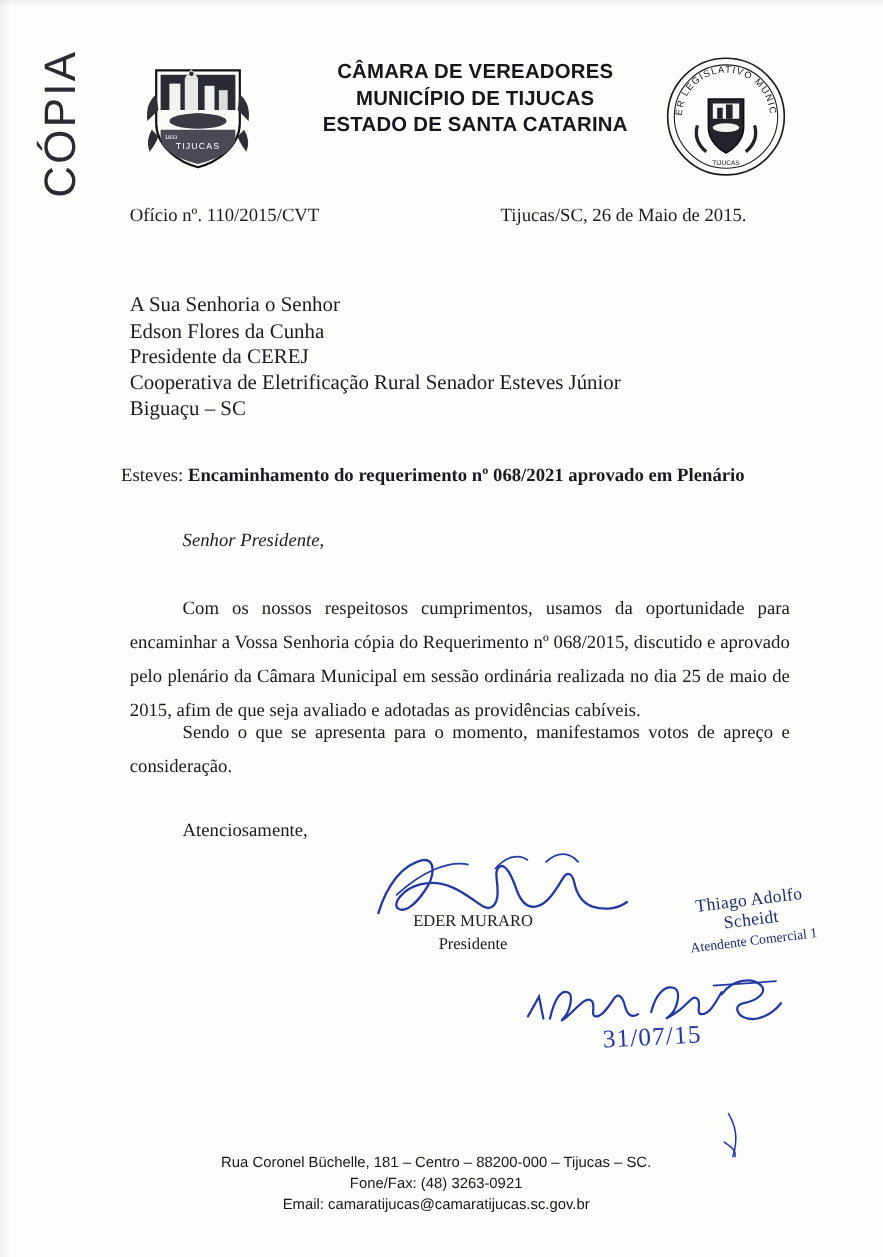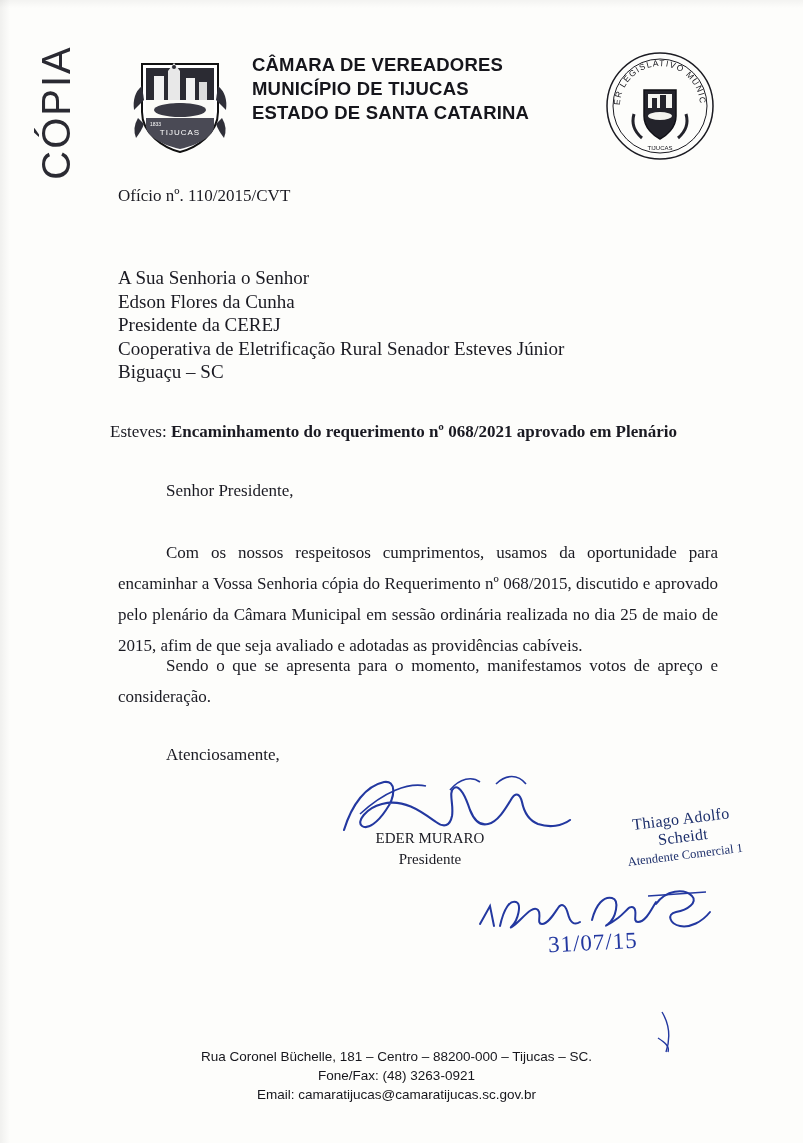--- a/index.html
+++ b/index.html
@@ -51,20 +51,21 @@
     top: 30px;
     width: 112px;
     height: 100px;
   }
   .brasao svg, .logo-right svg { display:block; }
   .header-text {
     position: absolute;
     left: 252px;
     top: 27px;
     width: 360px;
+    text-align: center;
     font-family: "Liberation Sans", sans-serif;
     font-weight: bold;
     font-size: 18.5px;
     line-height: 24px;
     color: #16161c;
     letter-spacing: 0.2px;
   }
   .logo-right {
     position: absolute;
     left: 604px;
@@ -100,20 +101,21 @@
     font-size: 17px;
   }
   .assunto .assunto-label { font-weight: normal; }
   .assunto .assunto-value { font-weight: bold; }
 
   .salutation {
     position: absolute;
     left: 166px;
     top: 481px;
     font-size: 17px;
+    font-style: italic;
   }
 
   .para {
     position: absolute;
     left: 118px;
     width: 600px;
     font-size: 17px;
     line-height: 31px;
     text-align: justify;
     text-indent: 48px;
@@ -268,20 +270,21 @@
         <rect x="56" y="45" width="6" height="13" fill="#23232b"></rect>
         <ellipse cx="56" cy="66" rx="12" ry="4" fill="#f4f4f0"></ellipse>
         <path d="M30 64 q-4 14 8 24" fill="none" stroke="#23232b" stroke-width="3"></path>
         <path d="M82 64 q4 14 -8 24" fill="none" stroke="#23232b" stroke-width="3"></path>
         <text x="56" y="100" font-family="Liberation Sans, sans-serif" font-size="6" fill="#15151b" text-anchor="middle">TIJUCAS</text>
       </svg>
     </div>
   </div>
 
   <div class="line-oficio">Ofício nº. 110/2015/CVT</div>
+  <div class="line-local">Tijucas/SC, 26 de Maio de 2015.</div>
 
   <div class="addressee">
     <div>A Sua Senhoria o Senhor</div>
     <div>Edson Flores da Cunha</div>
     <div>Presidente da CEREJ</div>
     <div>Cooperativa de Eletrificação Rural Senador Esteves Júnior</div>
     <div>Biguaçu – SC</div>
   </div>
 
   <div class="assunto">

